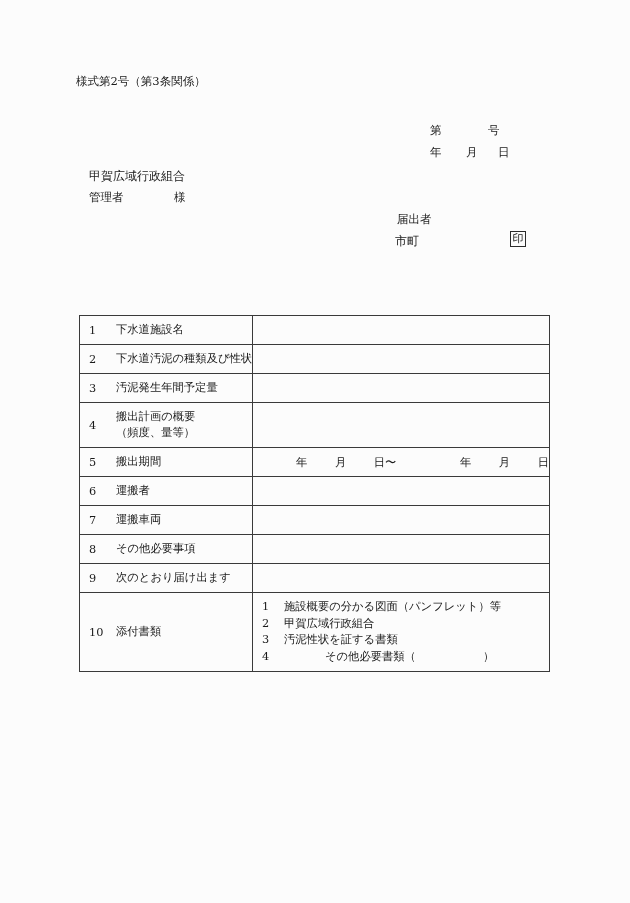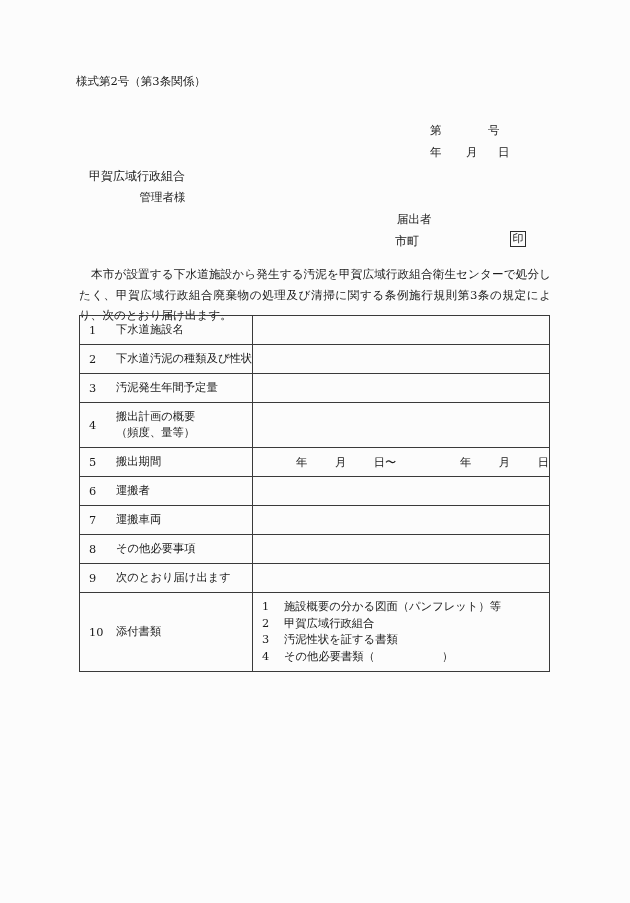--- a/index.html
+++ b/index.html
@@ -71,21 +71,21 @@
     white-space: nowrap;
   }
   .manager {
     position: absolute;
     left: 89px;
     top: 190px;
     font-size: 11.5px;
     display: flex;
     white-space: nowrap;
   }
-  .manager .m1 { width: 85px; text-align: right; }
+  .manager .m1 { width: 85px; }
 
   
   .submitter-label {
     position: absolute;
     left: 357px;
     top: 212px;
     font-size: 11.5px;
     white-space: nowrap;
     margin-left: 40px;
   }
@@ -191,20 +191,21 @@
     display: flex;
     white-space: nowrap;
   }
   .attach-item .a-idx {
     width: 22px;
     flex: none;
   }
   .a-tail {
     display: inline-block;
     width: 158px;
+    margin-left: 41px;
   }
 </style>
 </head>
 <body>
 
 <div class="page">
 
   <div class="form-no">様式第2号（第3条関係）</div>
 
 
@@ -222,21 +223,20 @@
   <div class="org">甲賀広域行政組合</div>
   <div class="manager">
     <span class="m1">管理者</span>
     <span>様</span>
   </div>
 
   <div class="submitter-label">届出者</div>
   <div class="submitter-city">市町</div>
   <div class="seal-box">印</div>
 
-  <div class="body-text">本市が設置する下水道施設から発生する汚泥を甲賀広域行政組合衛生センターで処分したく、甲賀広域行政組合廃棄物の処理及び清掃に関する条例施行規則第3条の規定により、次のとおり届け出ます。</div>
 
   <table class="form-table">
     <colgroup>
       <col class="col-label">
       <col class="col-value">
     </colgroup>
     <tbody>
 
       <tr>
         <td class="label-cell">

